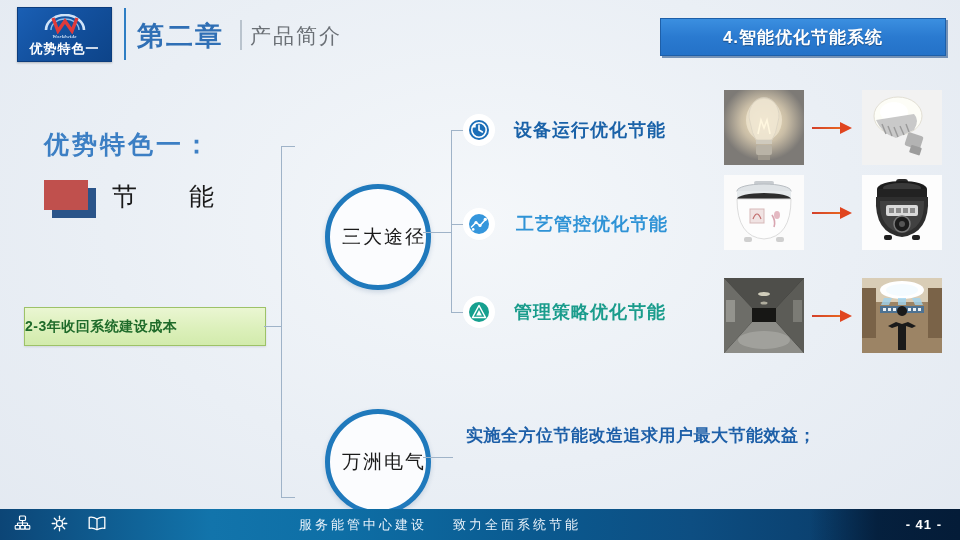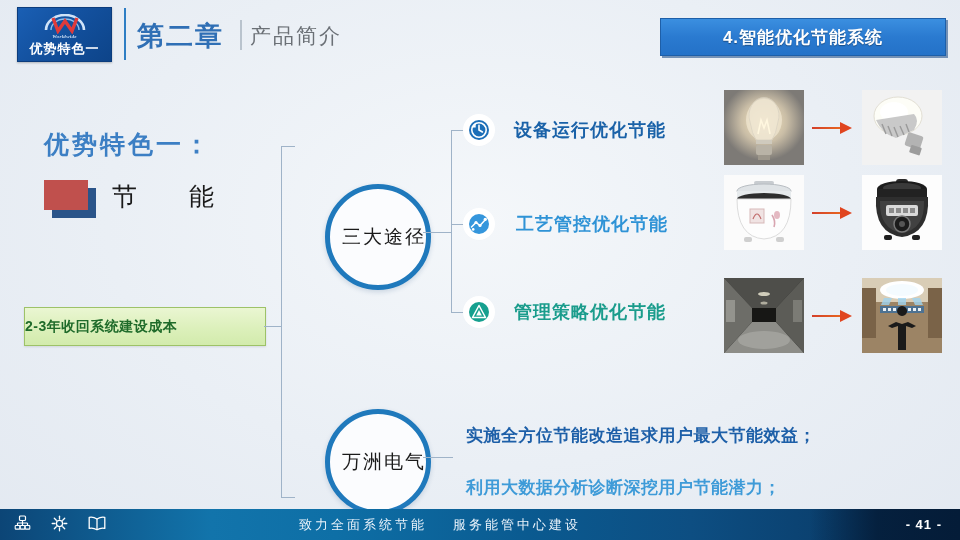--- a/index.html
+++ b/index.html
@@ -262,21 +262,20 @@
         <circle cx="11" cy="11" r="10" fill="#16a08f"></circle>
         <path d="M11 4.5 L17.5 16.5 L4.5 16.5 Z" fill="none" stroke="#ffffff" stroke-width="1.5" stroke-linejoin="round"></path>
         <path d="M11 9 L13.8 14.5 L8.2 14.5 Z" fill="#ffffff"></path>
       </svg>
     </span>
     <span class="blabel">管理策略优化节能</span>
   </div>
 
   <div class="measures">
     <div class="m1">实施全方位节能改造追求用户最大节能效益；</div>
-    <div class="m2">利用大数据分析诊断深挖用户节能潜力；</div>
   </div>
 
   <div class="prow" id="prow-1">
     <div class="pimg">
       <svg width="80" height="75" viewBox="0 0 80 75">
         <rect width="80" height="75" fill="#8c8a86"></rect>
         <radialGradient id="g1" cx="50%" cy="42%" r="52%">
           <stop offset="0%" stop-color="#ffeec4"></stop>
             <stop offset="55%" stop-color="#c9bda6"></stop>
           <stop offset="100%" stop-color="#7d7a76"></stop>
@@ -436,20 +435,20 @@
         </svg>
       </span>
       <span>
         <svg width="18" height="17" viewBox="0 0 18 17">
           <path d="M9 4 Q5 1.5 1.2 2.4 V13.4 Q5 12.4 9 14.8 Q13 12.4 16.8 13.4 V2.4 Q13 1.5 9 4 Z" fill="none" stroke="#fff" stroke-width="1.3" stroke-linejoin="round"></path>
           <path d="M9 4 V14.8" stroke="#fff" stroke-width="1.3"></path>
         </svg>
       </span>
     </div>
     <div class="footer-text">
+      <span>服务能管中心建设</span>
       <span>致力全面系统节能</span>
-      <span>服务能管中心建设</span>
     </div>
     <div class="footer-tab"></div>
     <div class="footer-page">- 41 -</div>
   </div>
 
 </div>
 
 </body></html>

